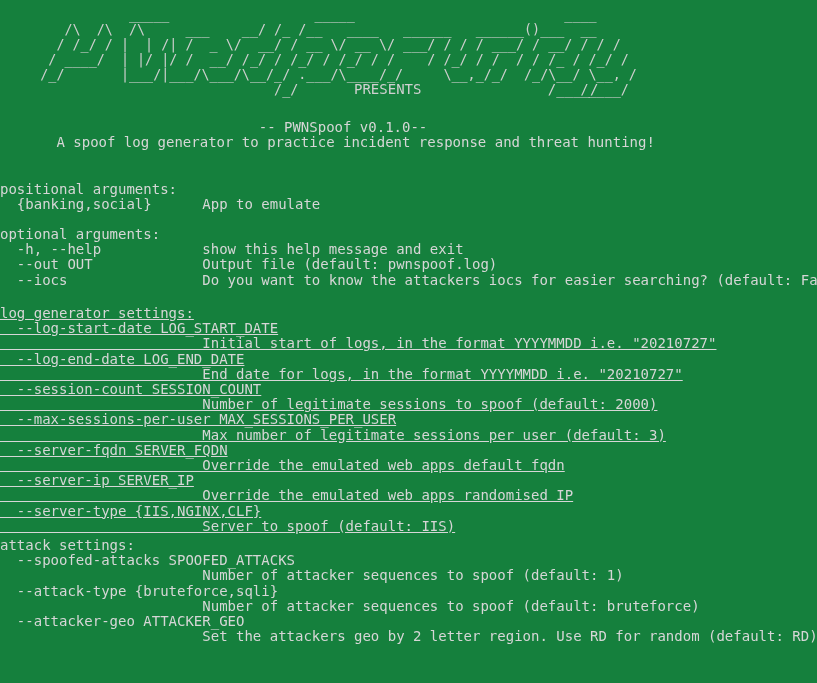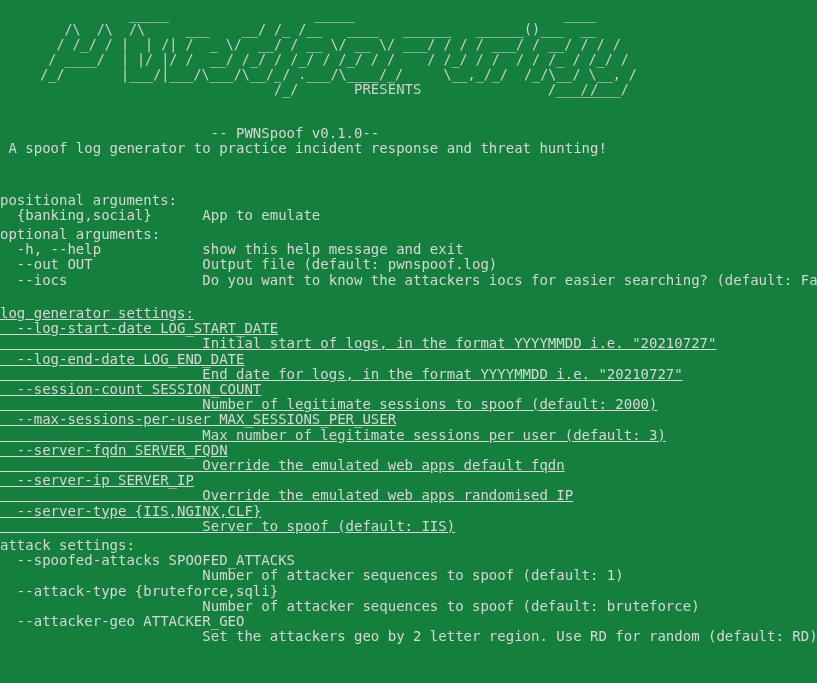--- a/index.html
+++ b/index.html
@@ -49,26 +49,27 @@
     position: absolute;
     left: 0;
     top: 82px;
     font-size: 14px;
     line-height: 15.2px;
     color: #d0d0d0;
   }
   #intro {
     position: absolute;
     left: 0;
-    top: 126px;
+    top: 120px;
+    padding-left: 48px;
   }
   #positional {
     position: absolute;
     left: 0;
-    top: 193px;
+    top: 182px;
   }
   #optional {
     position: absolute;
     left: 0;
     top: 227px;
   }
   #loggen {
     position: absolute;
     left: 0;
     top: 306px;

